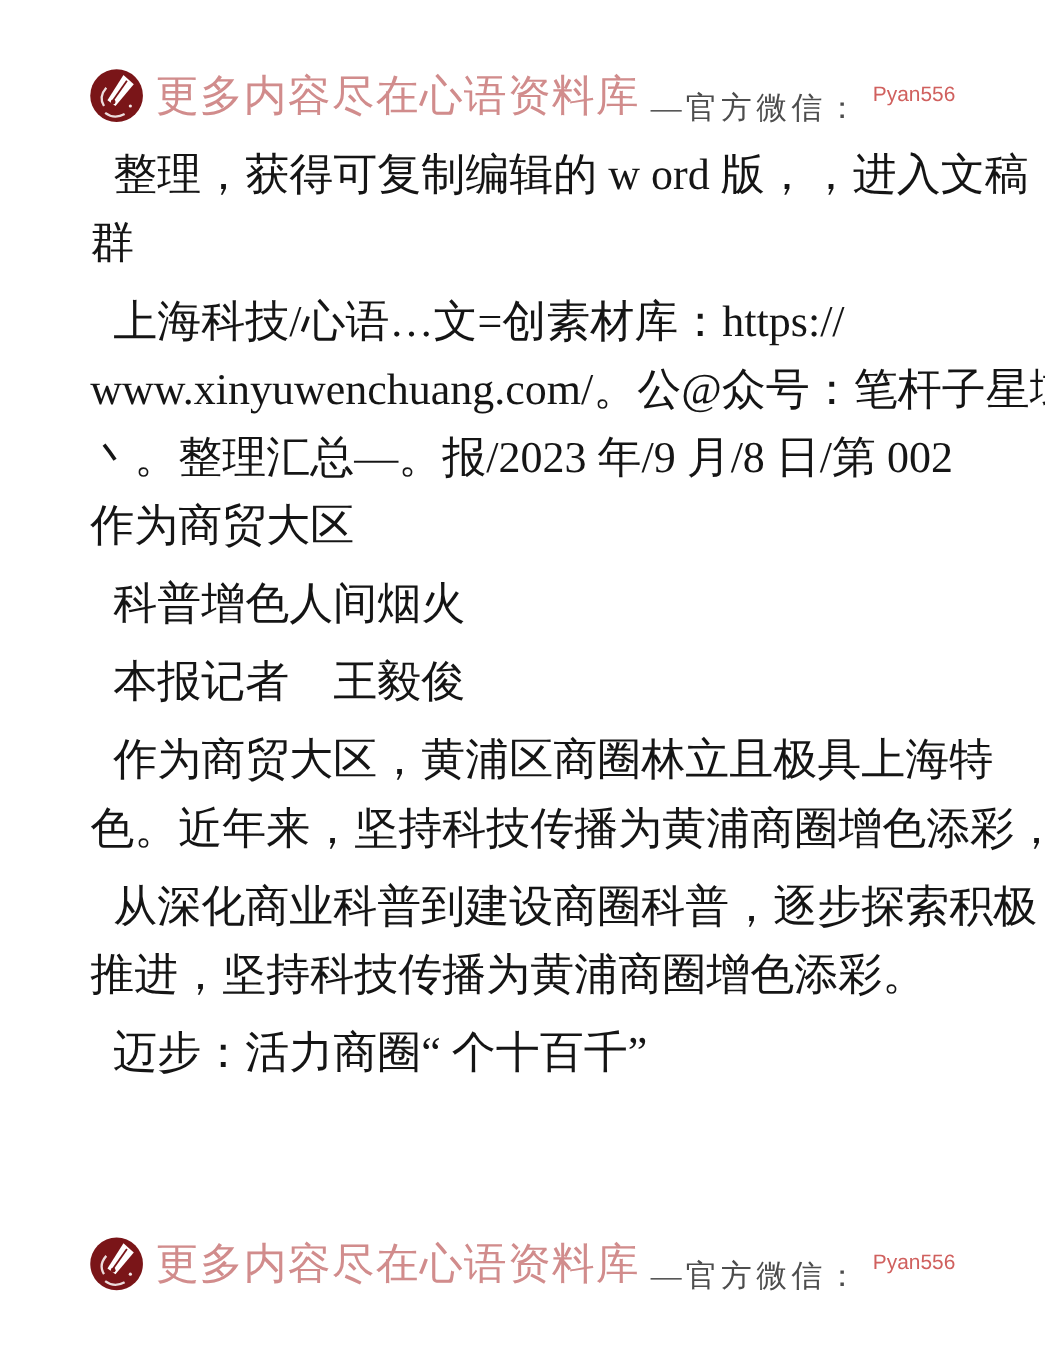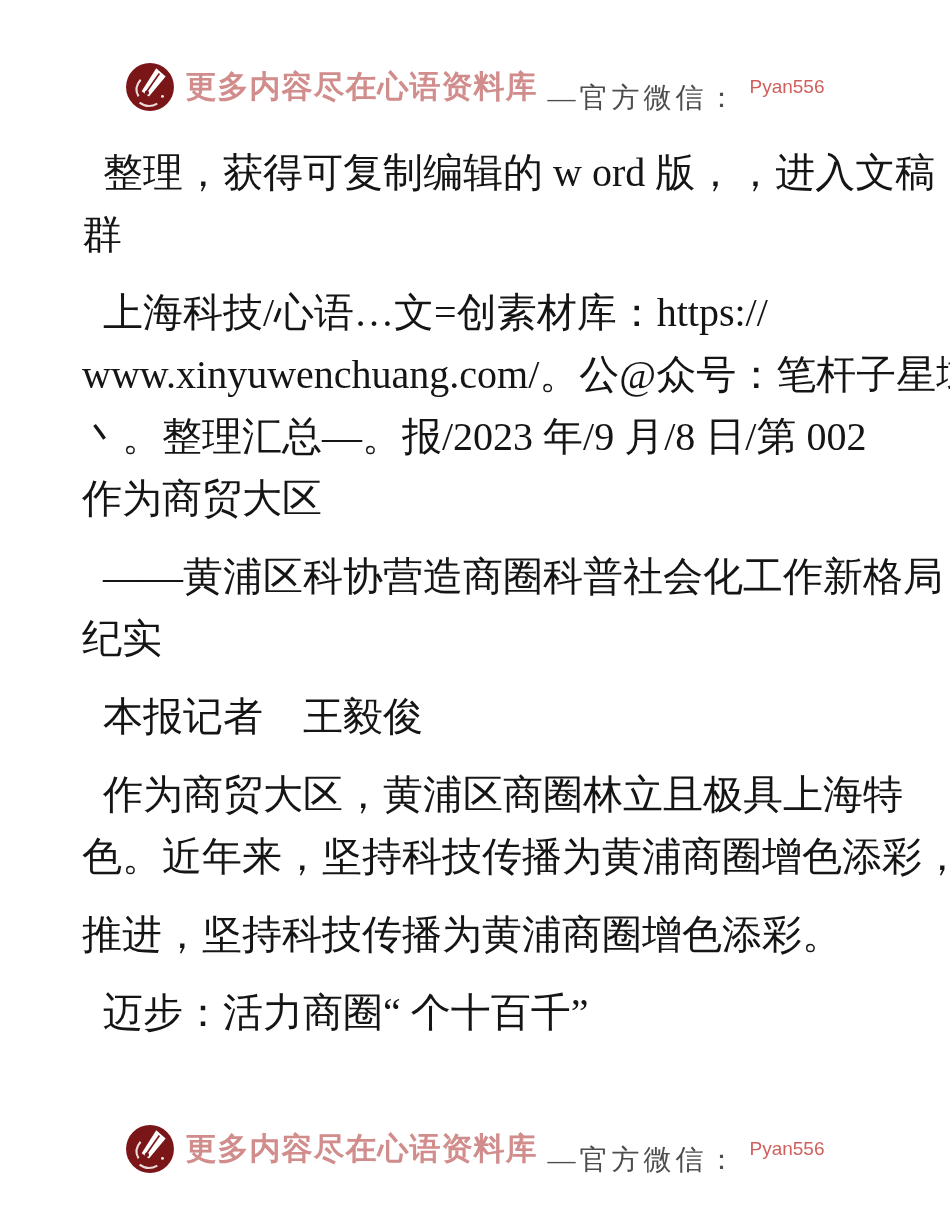--- a/index.html
+++ b/index.html
@@ -19,37 +19,37 @@
   }
   .watermark{
     position:absolute;left:0;width:100%;
     display:flex;justify-content:center;align-items:center;
     gap:10px;
   }
   .watermark.header{top:56px;}
   .watermark.footer{top:1118px;}
   .logo{width:50px;height:50px;flex:0 0 auto;display:block;}
   .wm-site{
-    font-size:31px;color:var(--salmon);
-    letter-spacing:1px;font-weight:700;
+    font-size:39px;color:var(--salmon);
+    letter-spacing:1px;font-weight:400;
   }
   .wm-channel{
     font-size:28px;color:var(--gray);
     letter-spacing:4px;
     margin-top:23px;
   }
   .wm-id{
     font-size:19px;color:var(--wred);
     font-family:"Liberation Sans", sans-serif;
   }
   .content{
     position:absolute;top:126px;left:82px;width:800px;
     font-size:40px;line-height:62px;color:var(--ink);
   }
-  .para{margin:16px 0 9px 0;}
+  .para{margin:2px 0 9px 0;}
   .line{white-space:pre;}
   .line.first{text-indent:21px;}
 </style>
 </head>
 <body>
 
 <div class="page">
 
   <div class="watermark header">
     <svg class="logo" viewBox="0 0 48 48" width="50" height="50" aria-hidden="true">
@@ -71,31 +71,31 @@
       <div class="line first">整理，获得可复制编辑的 w ord 版，，进入文稿</div>
       <div class="line">群</div>
     </div>
     <div class="para">
       <div class="line first">上海科技/心语…文=创素材库：https://</div>
       <div class="line">www.xinyuwenchuang.com/。公@众号：笔杆子星域</div>
       <div class="line">丶。整理汇总—。报/2023 年/9 月/8 日/第 002</div>
       <div class="line">作为商贸大区</div>
     </div>
     <div class="para">
-      <div class="line first">——黄浦区科协营造商圈科普社会化工作新格局</div>
-      <div class="line">纪实</div>
+      <div class="line first">科普增色人间烟火</div>
     </div>
     <div class="para">
       <div class="line first">本报记者　王毅俊</div>
     </div>
     <div class="para">
       <div class="line first">作为商贸大区，黄浦区商圈林立且极具上海特</div>
       <div class="line">色。近年来，坚持科技传播为黄浦商圈增色添彩，</div>
     </div>
     <div class="para">
+      <div class="line first">从深化商业科普到建设商圈科普，逐步探索积极</div>
       <div class="line">推进，坚持科技传播为黄浦商圈增色添彩。</div>
     </div>
     <div class="para">
       <div class="line first">迈步：活力商圈“ 个十百千”</div>
     </div>
   </div>
 
   <div class="watermark footer">
     <svg class="logo" viewBox="0 0 48 48" width="50" height="50" aria-hidden="true">
       <circle cx="24" cy="24" r="23" fill="#7a1518"></circle>

